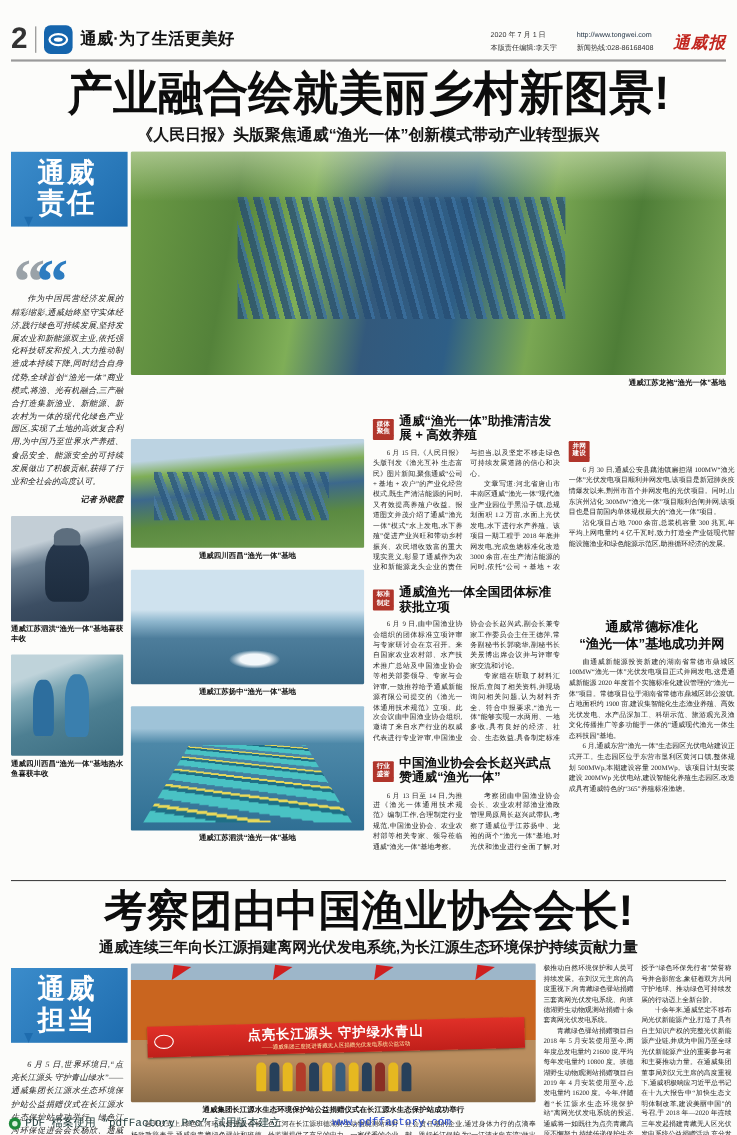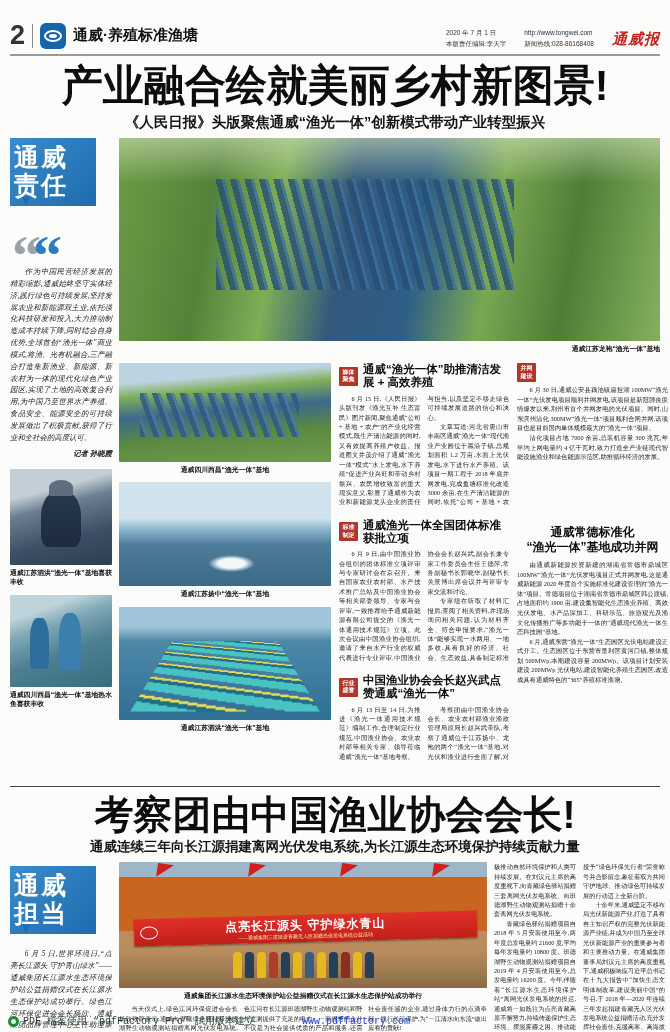--- a/index.html
+++ b/index.html
@@ -29,21 +29,21 @@
             font-size:14.5px;font-weight:bold;color:#161616;}
   .headline2{margin:8px 6px 0 6px;text-align:center;font-family:"Liberation Sans","DejaVu Sans",sans-serif;
              font-size:39px;font-weight:900;color:#0d0d0d;line-height:1.02;white-space:nowrap;}
   .subhead2{margin:4px 0 2px 0;text-align:center;font-family:"Liberation Sans",sans-serif;
             font-size:13.5px;font-weight:bold;color:#161616;}
   
   .row{display:flex;gap:7px;margin:6px 10px 0 10px;}
   .sidebar{width:102px;flex:0 0 auto;display:flex;flex-direction:column;}
   .badge{width:74px;background:linear-gradient(135deg,#3b8ccb,#1e6cae);color:#fff;
          font-family:"Liberation Sans",sans-serif;font-weight:bold;font-size:25px;line-height:1.12;
-         padding:5px 8px 7px 4px;position:relative;letter-spacing:2px;}
+         padding:5px 8px 7px 24px;position:relative;letter-spacing:2px;}
   .badge::after{content:"";position:absolute;left:12px;bottom:-9px;border:9px solid transparent;
                 border-top-color:#1e6cae;border-left-width:4px;border-right-width:4px;}
   .quote{display:flex;margin:24px 0 2px 2px;height:30px;overflow:hidden;}
   .qmark{font-family:"Liberation Serif",serif;font-size:58px;line-height:0.9;font-weight:bold;}
   .q1{color:#9aa2a8;}.q2{color:#2d7cc0;margin-left:-8px;}
   .side-text{font-size:7.4px;line-height:1.6;text-align:justify;font-style:italic;color:#222;
              margin-top:4px;}
   .side-text p{margin:0;text-indent:2em;}
   .side-byline{text-align:right;font-size:7.4px;font-weight:bold;margin-top:5px;font-style:italic;}
   .caption{font-family:"Liberation Sans",sans-serif;font-size:6.8px;font-weight:bold;color:#111;
@@ -71,21 +71,21 @@
   .ph-fish{height:96px;background:linear-gradient(165deg,#c3ced6 0 25%,#6b7f91 40%,#3c4e63 70%,#2e3f52 100%);}
   .ph-fish::before{content:"";position:absolute;left:30%;top:22%;width:40%;height:60%;
       background:linear-gradient(#27384d,#1d2c3e);border-radius:45% 45% 20% 20%;}
   .ph-fish::after{content:"";position:absolute;left:38%;top:12%;width:24%;height:16%;
       background:#5d6e7e;border-radius:50% 50% 10% 10%;}
   .ph-hotfish{height:92px;background:linear-gradient(160deg,#bfd3da 0 20%,#7fa8b5 35%,#4d7f92 60%,#3a6c80 100%);}
   .ph-hotfish::before{content:"";position:absolute;left:20%;top:25%;width:18%;height:55%;background:#2d6e9e;border-radius:40% 40% 15% 15%;}
   .ph-hotfish::after{content:"";position:absolute;left:48%;top:20%;width:22%;height:62%;background:#3a7fae;border-radius:40% 40% 15% 15%;}
   
   .main-col{flex:1;display:flex;flex-direction:column;min-width:0;}
-  .inner-row{display:flex;gap:8px;margin-top:10px;}
+  .inner-row{display:flex;gap:8px;margin-top:24px;align-items:center;}
   .photos-col{width:212px;flex:0 0 auto;}
   .arts-col{width:170px;flex:0 0 auto;}
   .right-col{width:151px;flex:0 0 auto;}
   .art{margin-bottom:7px;}
   .art-head{display:flex;align-items:center;gap:5px;margin-bottom:4px;}
   .seal{flex:0 0 auto;width:17px;background:#b0352b;color:#fff;font-family:"Liberation Sans",sans-serif;
         font-size:6px;font-weight:bold;line-height:1.25;text-align:center;padding:2px 1px;position:relative;border-radius:1px;}
   .seal::after{content:"";position:absolute;right:-3px;bottom:1px;border:3px solid transparent;border-left-color:#b0352b;}
   .art-title{font-family:"Liberation Sans",sans-serif;font-weight:bold;font-size:11.5px;color:#0e0e0e;line-height:1.15;}
   .art-body{column-count:2;column-gap:7px;font-size:6.3px;line-height:1.5;text-align:justify;color:#242424;overflow:hidden;}
@@ -130,21 +130,21 @@
 </head>
 <body>
 
 <div class="page">
 
   <div class="header">
     <div class="h-left">
       <span class="pnum">2</span>
       <span class="vbar"></span>
       <span class="tw-logo"></span>
-      <span class="slogan">通威·养殖标准渔塘</span>
+      <span class="slogan">通威·为了生活更美好</span>
     </div>
     <div class="h-right">
       <div class="h-meta">
         <div>2020 年 7 月 1 日</div>
         <div>本版责任编辑:李天宇</div>
       </div>
       <div class="h-meta">
         <div class="lnk">http://www.tongwei.com</div>
         <div>新闻热线:028-86168408</div>
       </div>

